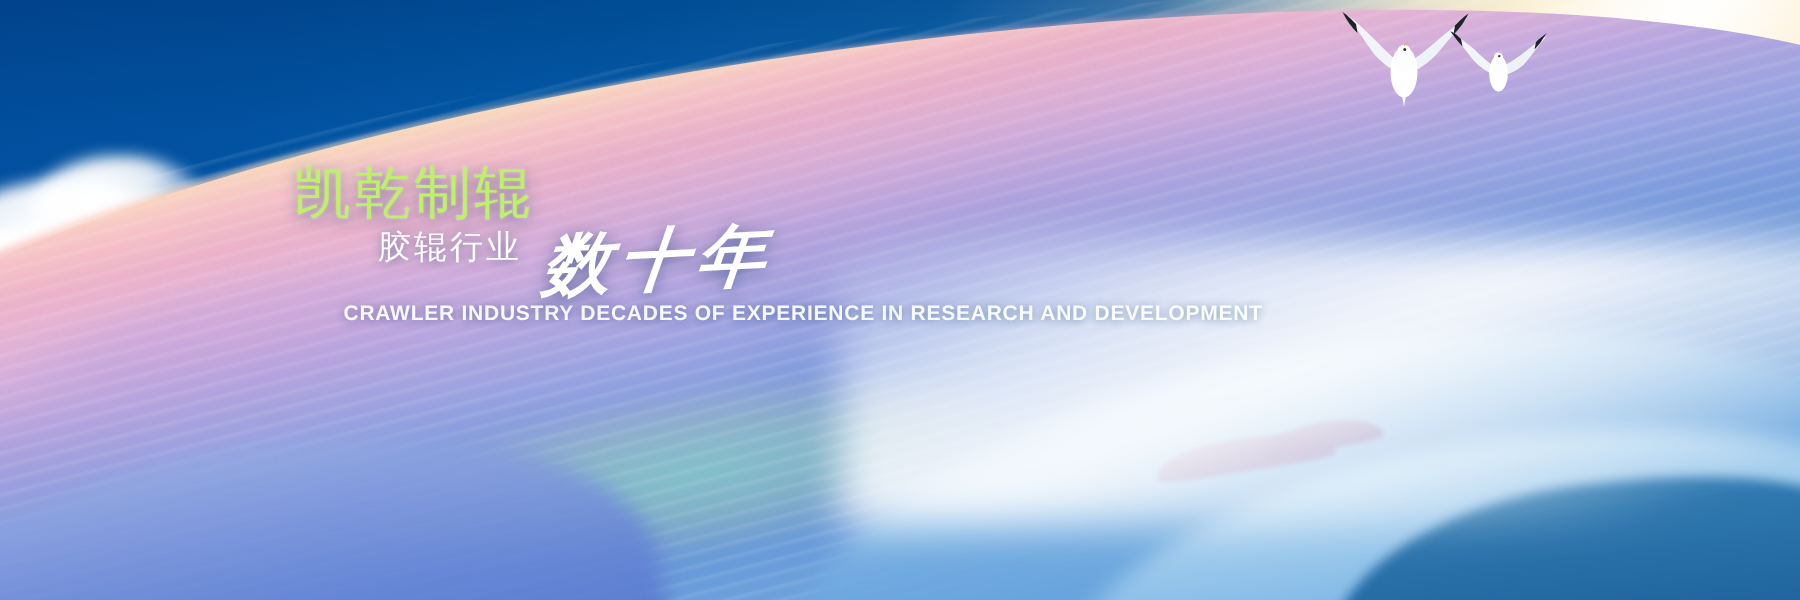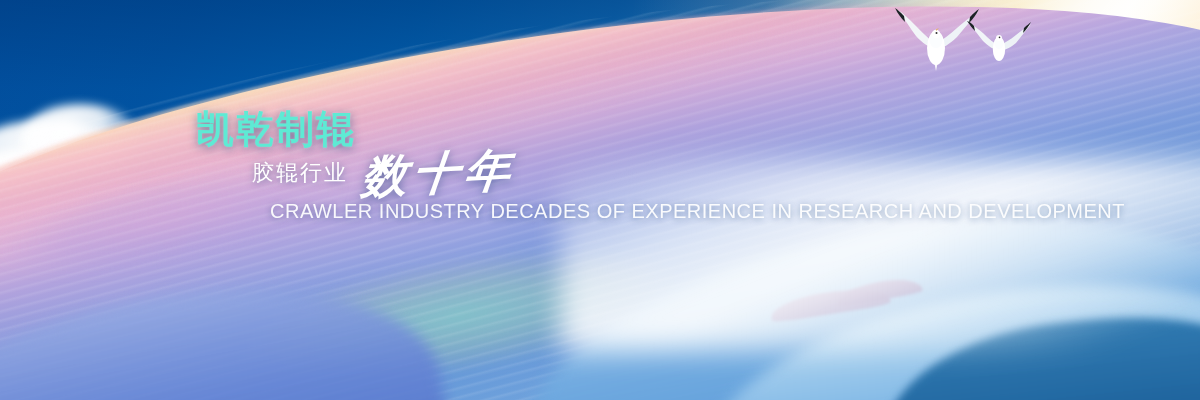--- a/index.html
+++ b/index.html
@@ -281,49 +281,50 @@
   
   .gull{position:absolute;}
 
   
   .copy{
     position:absolute;left:196px;top:110px;width:700px;
     color:#fff;
     text-shadow:0 1px 6px rgba(0,50,110,.45);
   }
   .line1{
-    font-size:38px;font-weight:bold;line-height:1;
+    font-size:38px;font-weight:normal;line-height:1;
     letter-spacing:2px;
-    color:#5eead4;
+    color:#bef264;
     text-shadow:0 2px 10px rgba(0,48,106,.55),0 0 2px rgba(255,255,255,.6);
   }
   .line2{
-    display:flex;align-items:center;gap:6px;
+    display:flex;align-items:flex-start;gap:6px;
     margin-top:4px;margin-left:56px;
   }
   .l2-a,.l2-c{
     font-size:22px;letter-spacing:2px;line-height:1.2;
     color:#fff;
     text-shadow:0 1px 7px rgba(0,48,106,.5);
   }
   .l2-b{
     font-family:"DejaVu Serif","Liberation Serif",serif;
     font-size:46px;font-weight:bold;font-style:italic;
     line-height:.92;letter-spacing:5px;
     color:#fff;
     transform:skewX(-9deg) rotate(-3deg);
     text-shadow:0 2px 10px rgba(0,48,106,.5);
     padding:0 8px;
   }
   .line3{
-    margin-top:6px;margin-left:74px;
-    font-size:20px;letter-spacing:.5px;
+    margin-top:6px;margin-left:33px;
+    font-size:14px;letter-spacing:.5px;
     color:rgba(255,255,255,.93);
     white-space:nowrap;
     text-shadow:0 1px 6px rgba(0,48,106,.45);
+    font-weight:bold;
   }
 </style>
 </head>
 <body>
 
 <div class="banner">
 
   <div class="layer sky-base"></div>
   <div class="layer sky-top"></div>
   <div class="layer glow-ur"></div>

